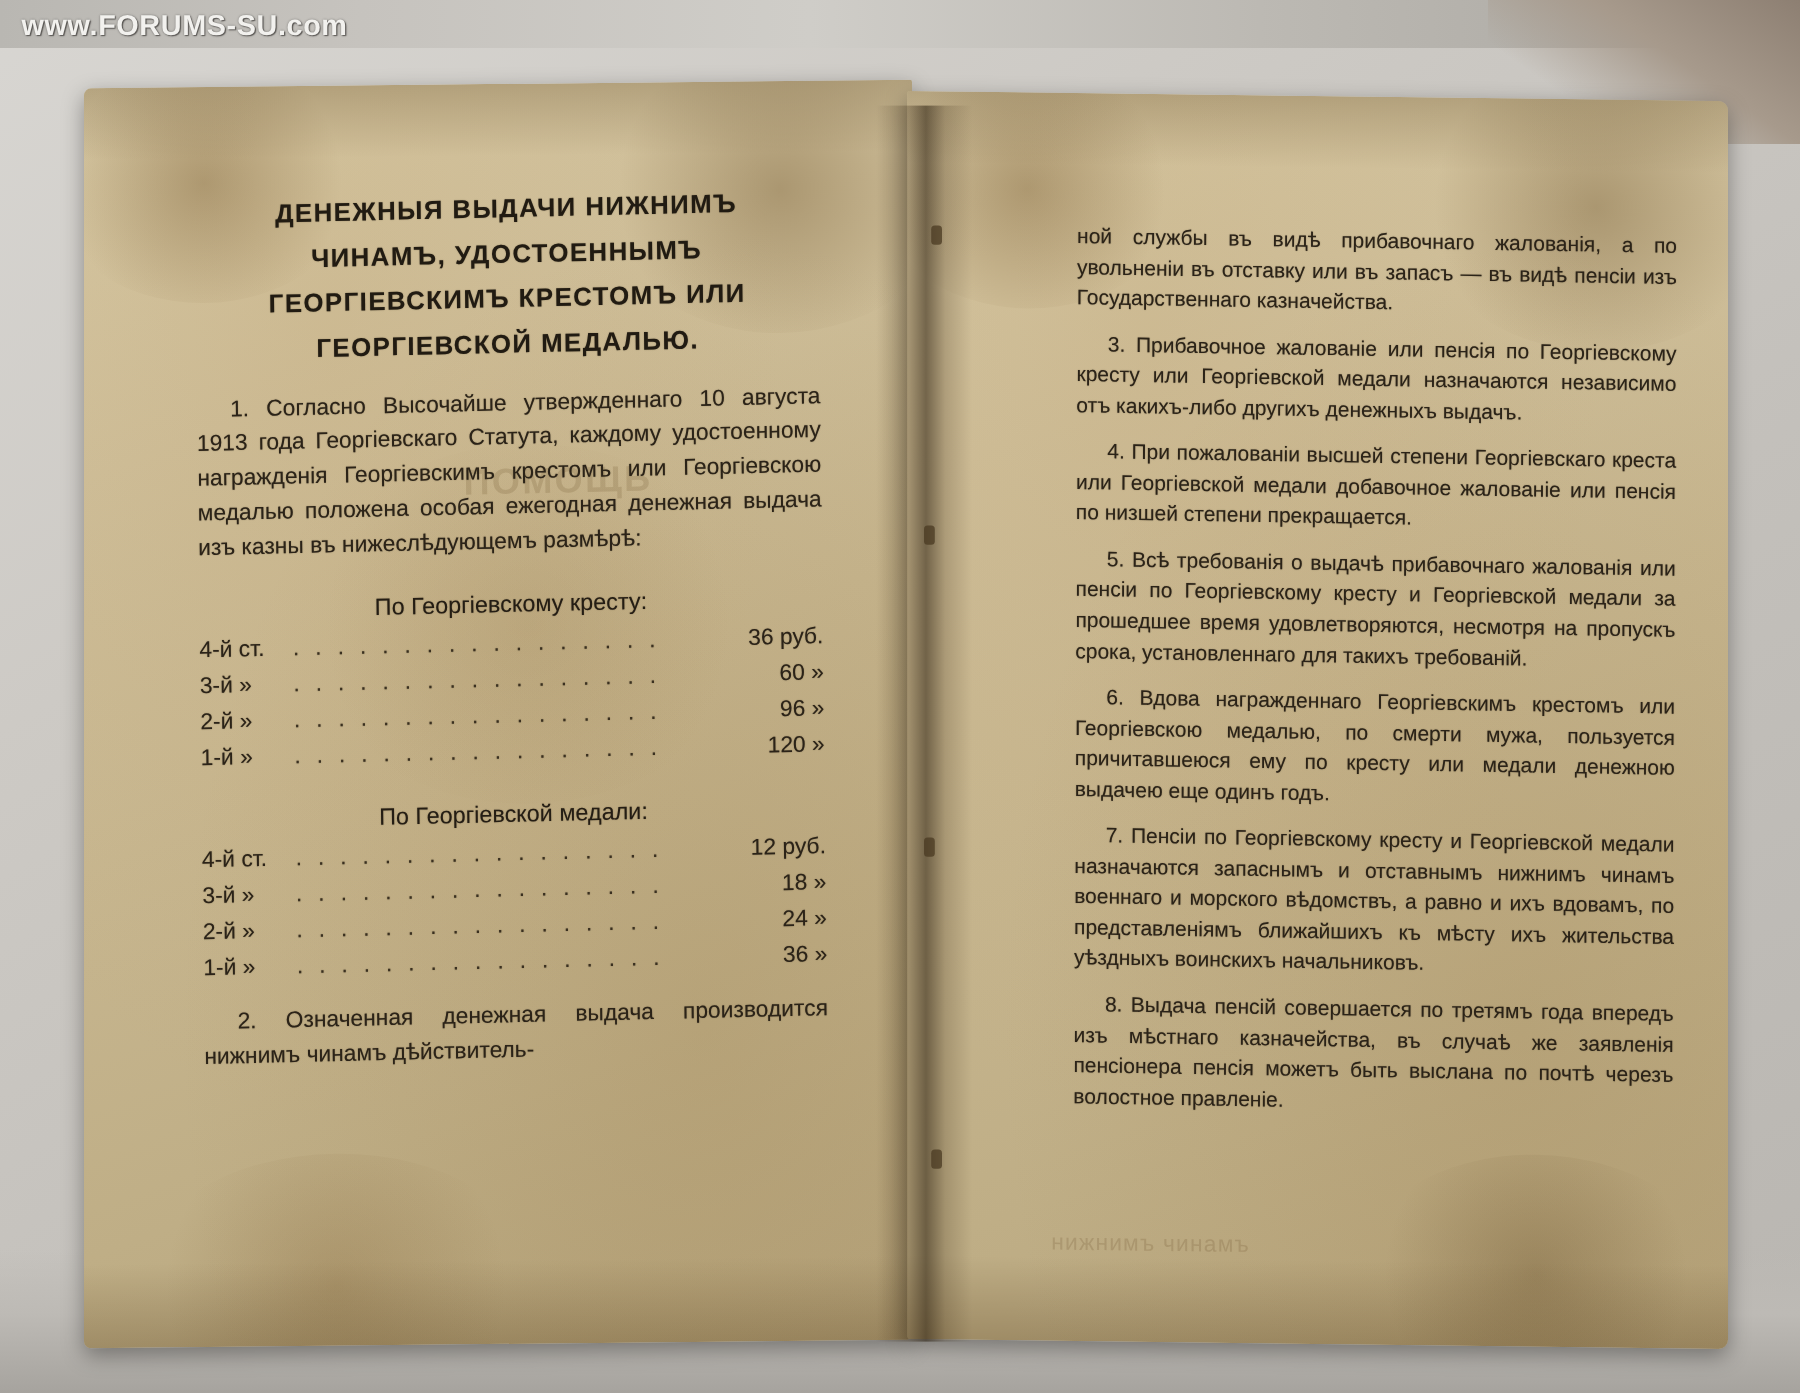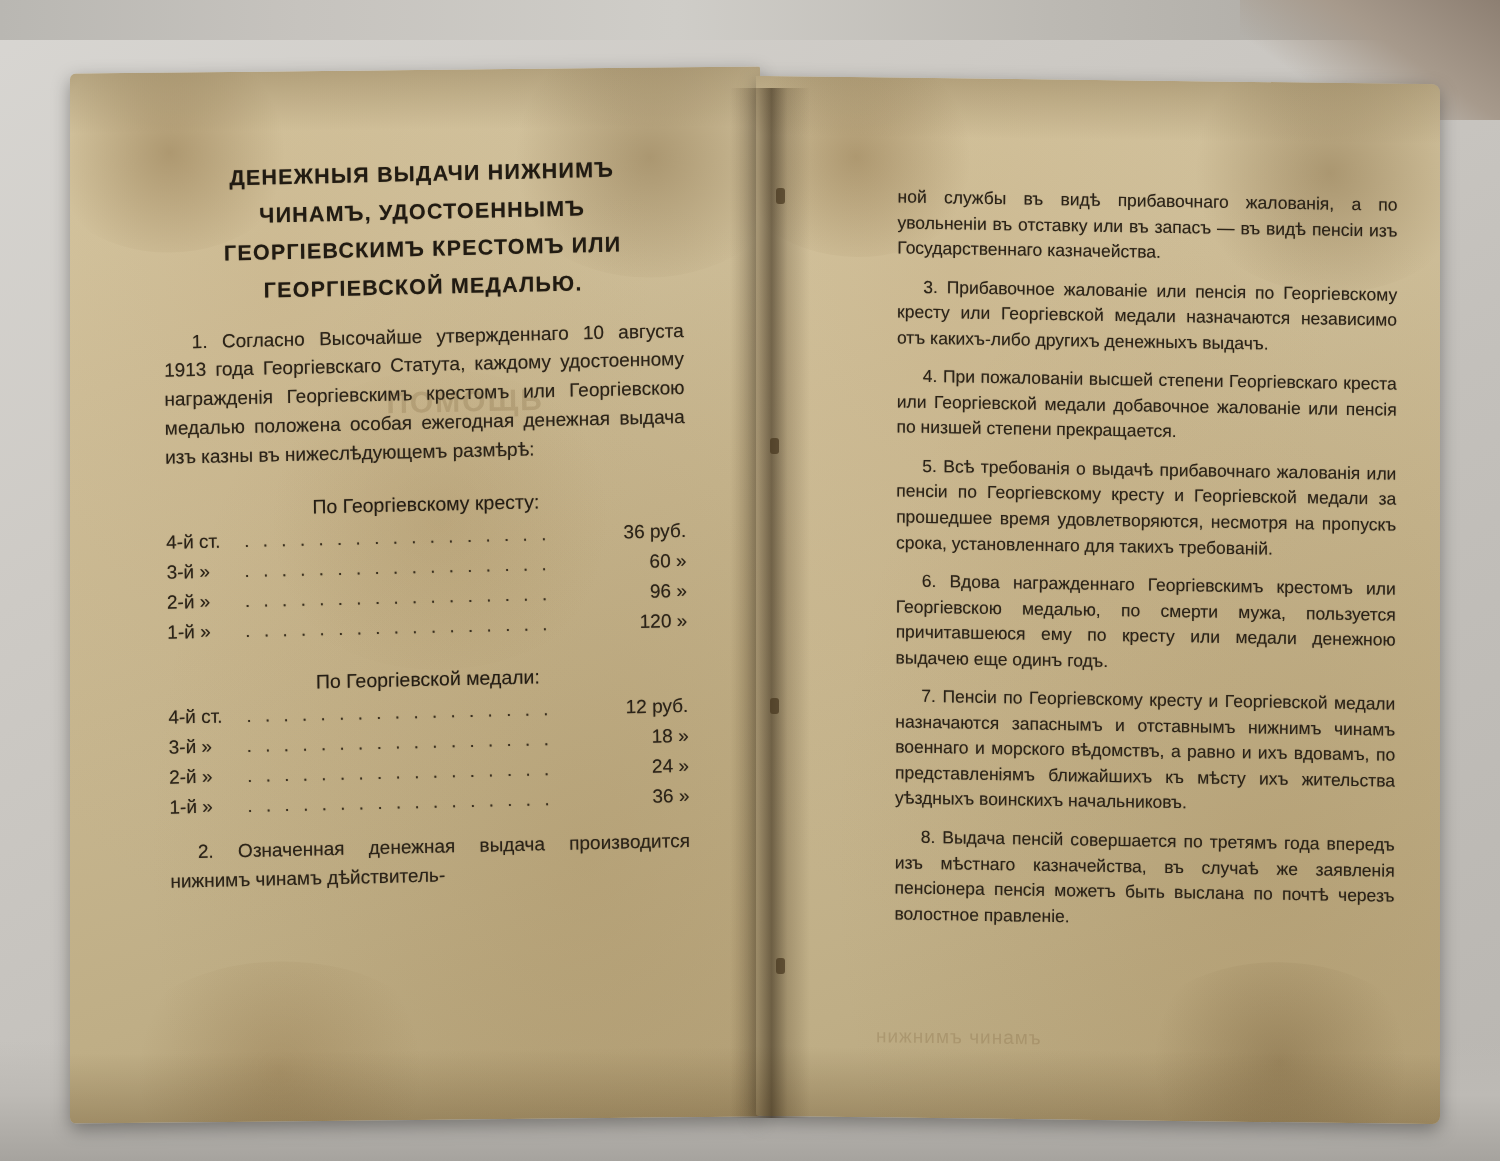--- a/index.html
+++ b/index.html
@@ -225,20 +225,21 @@
 </style>
 </head>
 <body>
 
 <div id="stage">
 
   <div class="desk-top-strip"></div>
   <div class="desk-corner"></div>
   <div class="desk-bottom"></div>
 
+  <div class="watermark">www.FORUMS-SU.com</div>
 
   <div class="book">
 
     <div class="page page-left">
       <div class="stain s1"></div>
       <div class="stain s2"></div>
       <div class="stain s3"></div>
       <div class="stain s5"></div>
       <div class="page-edge-top"></div>
       <div class="page-edge-dark"></div>

